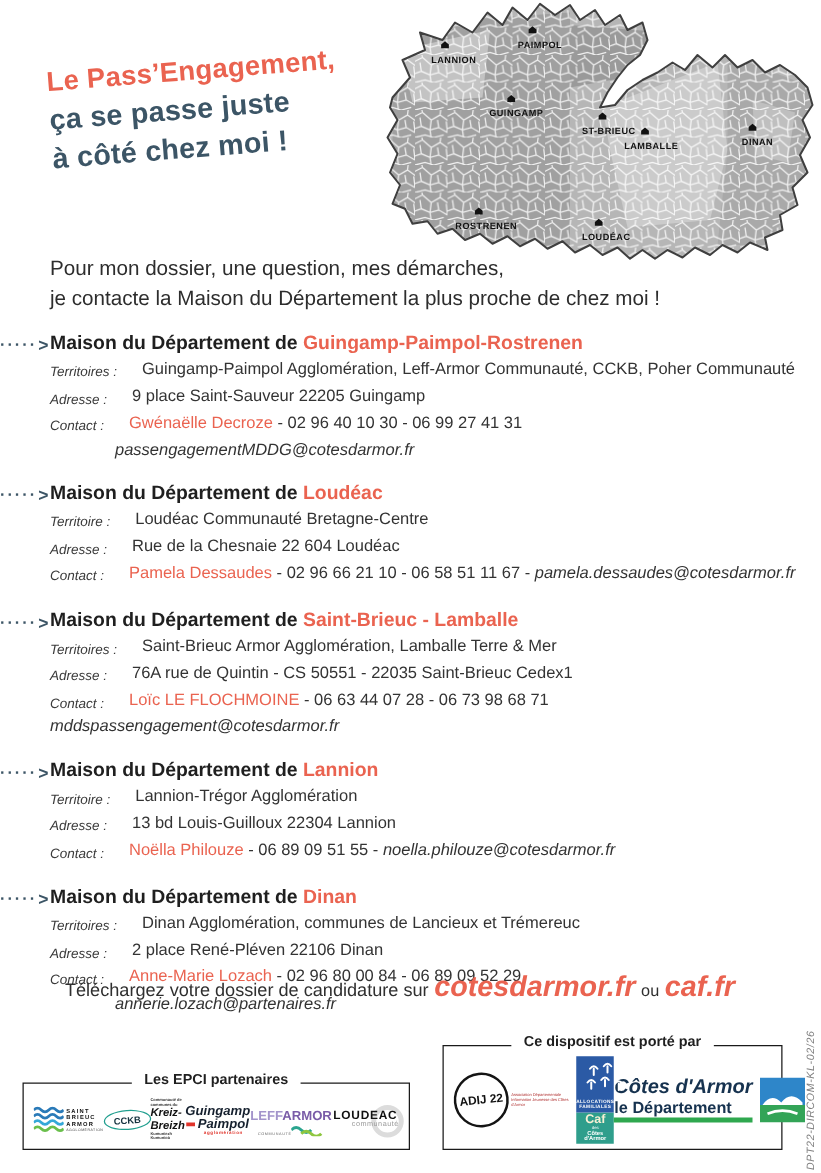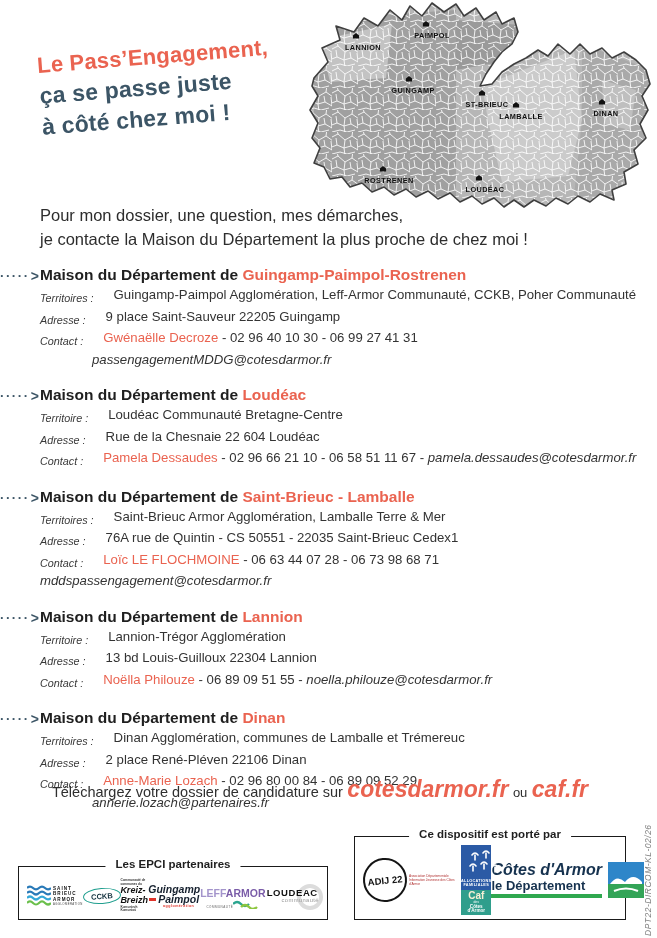--- a/index.html
+++ b/index.html
@@ -249,21 +249,21 @@
   </div>
 
   <div class="sec">
     <div class="sec-header">
       <span class="arrow"><span class="dots">·····</span><span class="chev">&gt;</span></span>
       <span>Maison du Département de</span>
       <span class="place">Dinan</span>
     </div>
     <div class="row">
       <span class="lbl">Territoires :</span>
-      <span class="val">Dinan Agglomération, communes de Lamballe et Trémereuc</span>
+      <span class="val">Dinan Agglomération, communes de Lancieux et Trémereuc</span>
     </div>
     <div class="row">
       <span class="lbl">Adresse :</span>
       <span class="val">2 place René-Pléven 22106 Dinan</span>
     </div>
     <div class="row">
       <span class="lbl">Contact :</span>
       <span class="val"><span class="cname">Anne-Marie Lozach</span> <span>- 02 96 80 00 84 - 06 89 09 52 29</span></span>
     </div>
     <div class="email-block">annerie.lozach@partenaires.fr</div>

